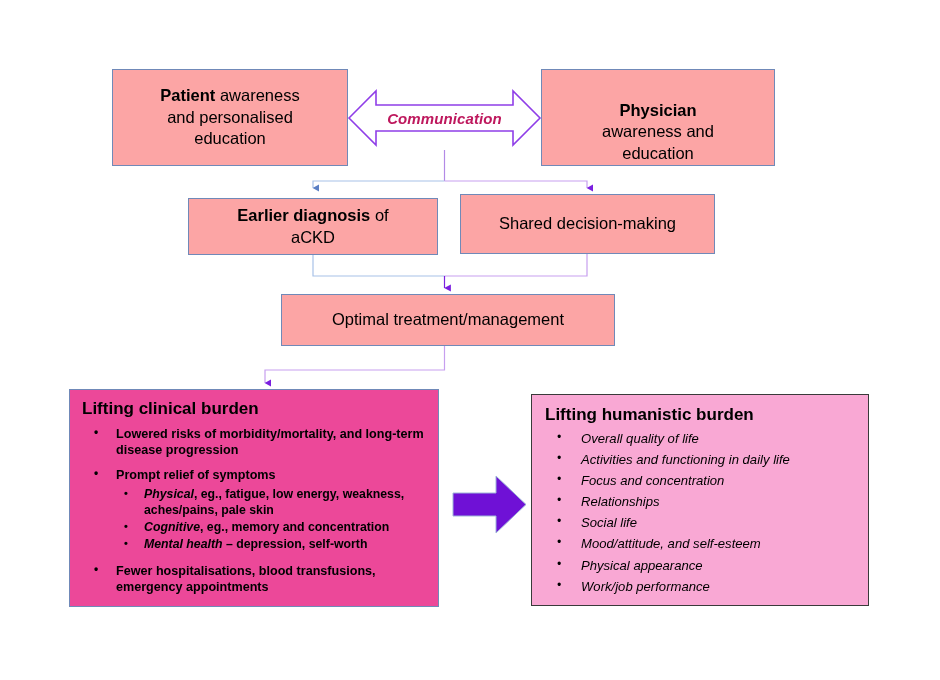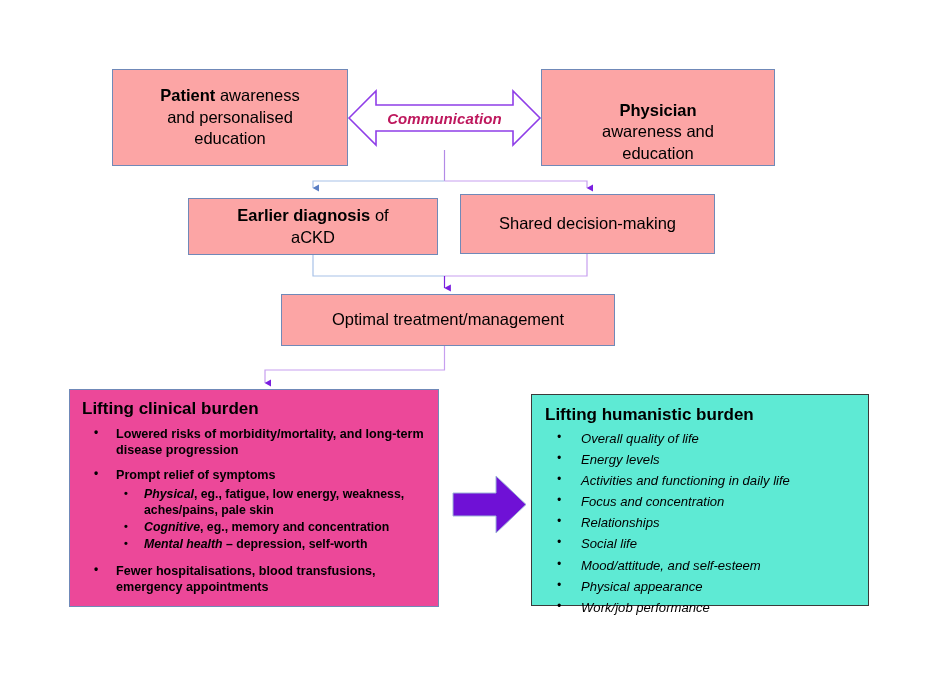--- a/index.html
+++ b/index.html
@@ -104,21 +104,21 @@
     text-align: left;
   }
   #panel-clinical {
     left: 69px; top: 389px; width: 370px; height: 218px;
     background: #ec4899;
     border: 1.3px solid #7089b8;
     padding: 9px 10px 6px 12px;
   }
   #panel-humanistic {
     left: 531px; top: 394px; width: 338px; height: 212px;
-    background: #5eead4;
+    background: #f9a8d4;
     border: 1.3px solid #3a3a3a;
     padding: 10px 10px 6px 13px;
   }
   .panel-title {
     font-size: 17px;
     font-weight: bold;
     margin: 0 0 7px 0;
   }
 
   ul.b1 {
@@ -281,21 +281,20 @@
   <div id="block-arrow">
     <svg viewBox="0 0 75 63">
       <path d="M1,20 L44,20 L44,3 L74,31.5 L44,60 L44,43 L1,43 Z" fill="#6f11d6" stroke="#9fb6d8" stroke-width="1"></path>
     </svg>
   </div>
 
   <div class="panel" id="panel-humanistic">
     <div class="panel-title">Lifting humanistic burden</div>
     <ul class="plain">
       <li><span>Overall quality of life</span></li>
-      <li><span>Energy levels</span></li>
       <li><span>Activities and functioning in daily life</span></li>
       <li><span>Focus and concentration</span></li>
       <li><span>Relationships</span></li>
       <li><span>Social life</span></li>
       <li><span>Mood/attitude, and self-esteem</span></li>
       <li><span>Physical appearance</span></li>
       <li><span>Work/job performance</span></li>
     </ul>
   </div>
 

